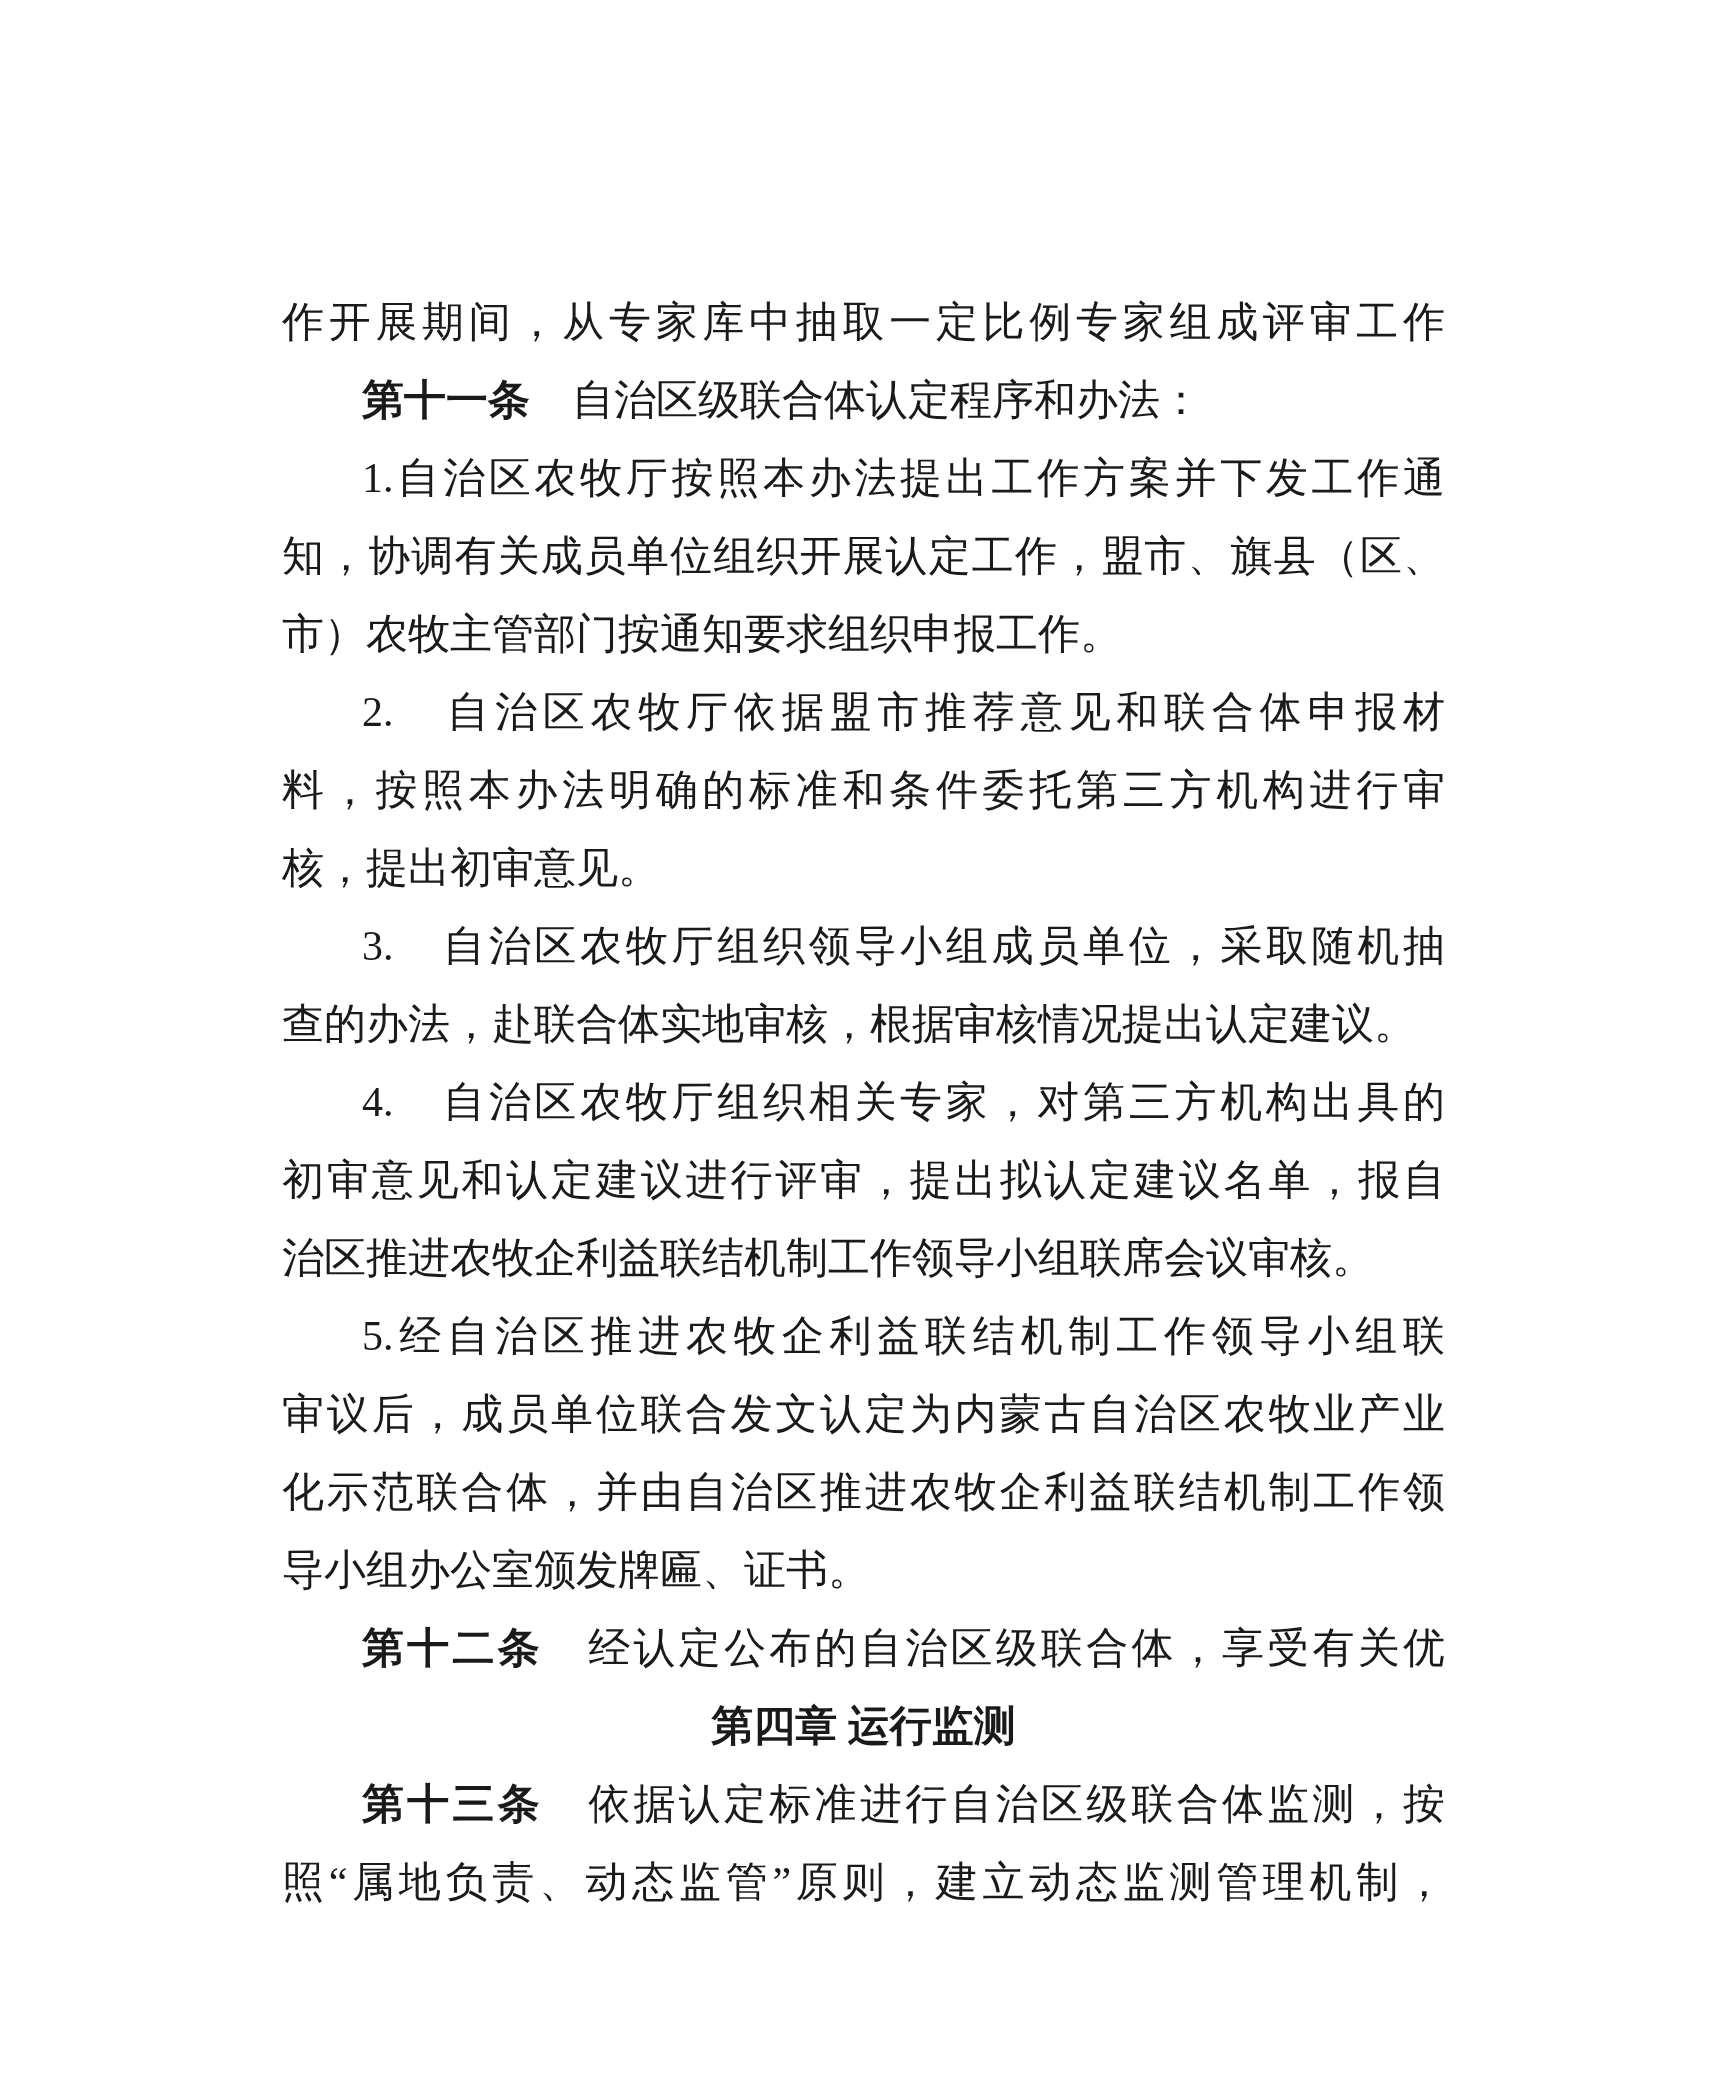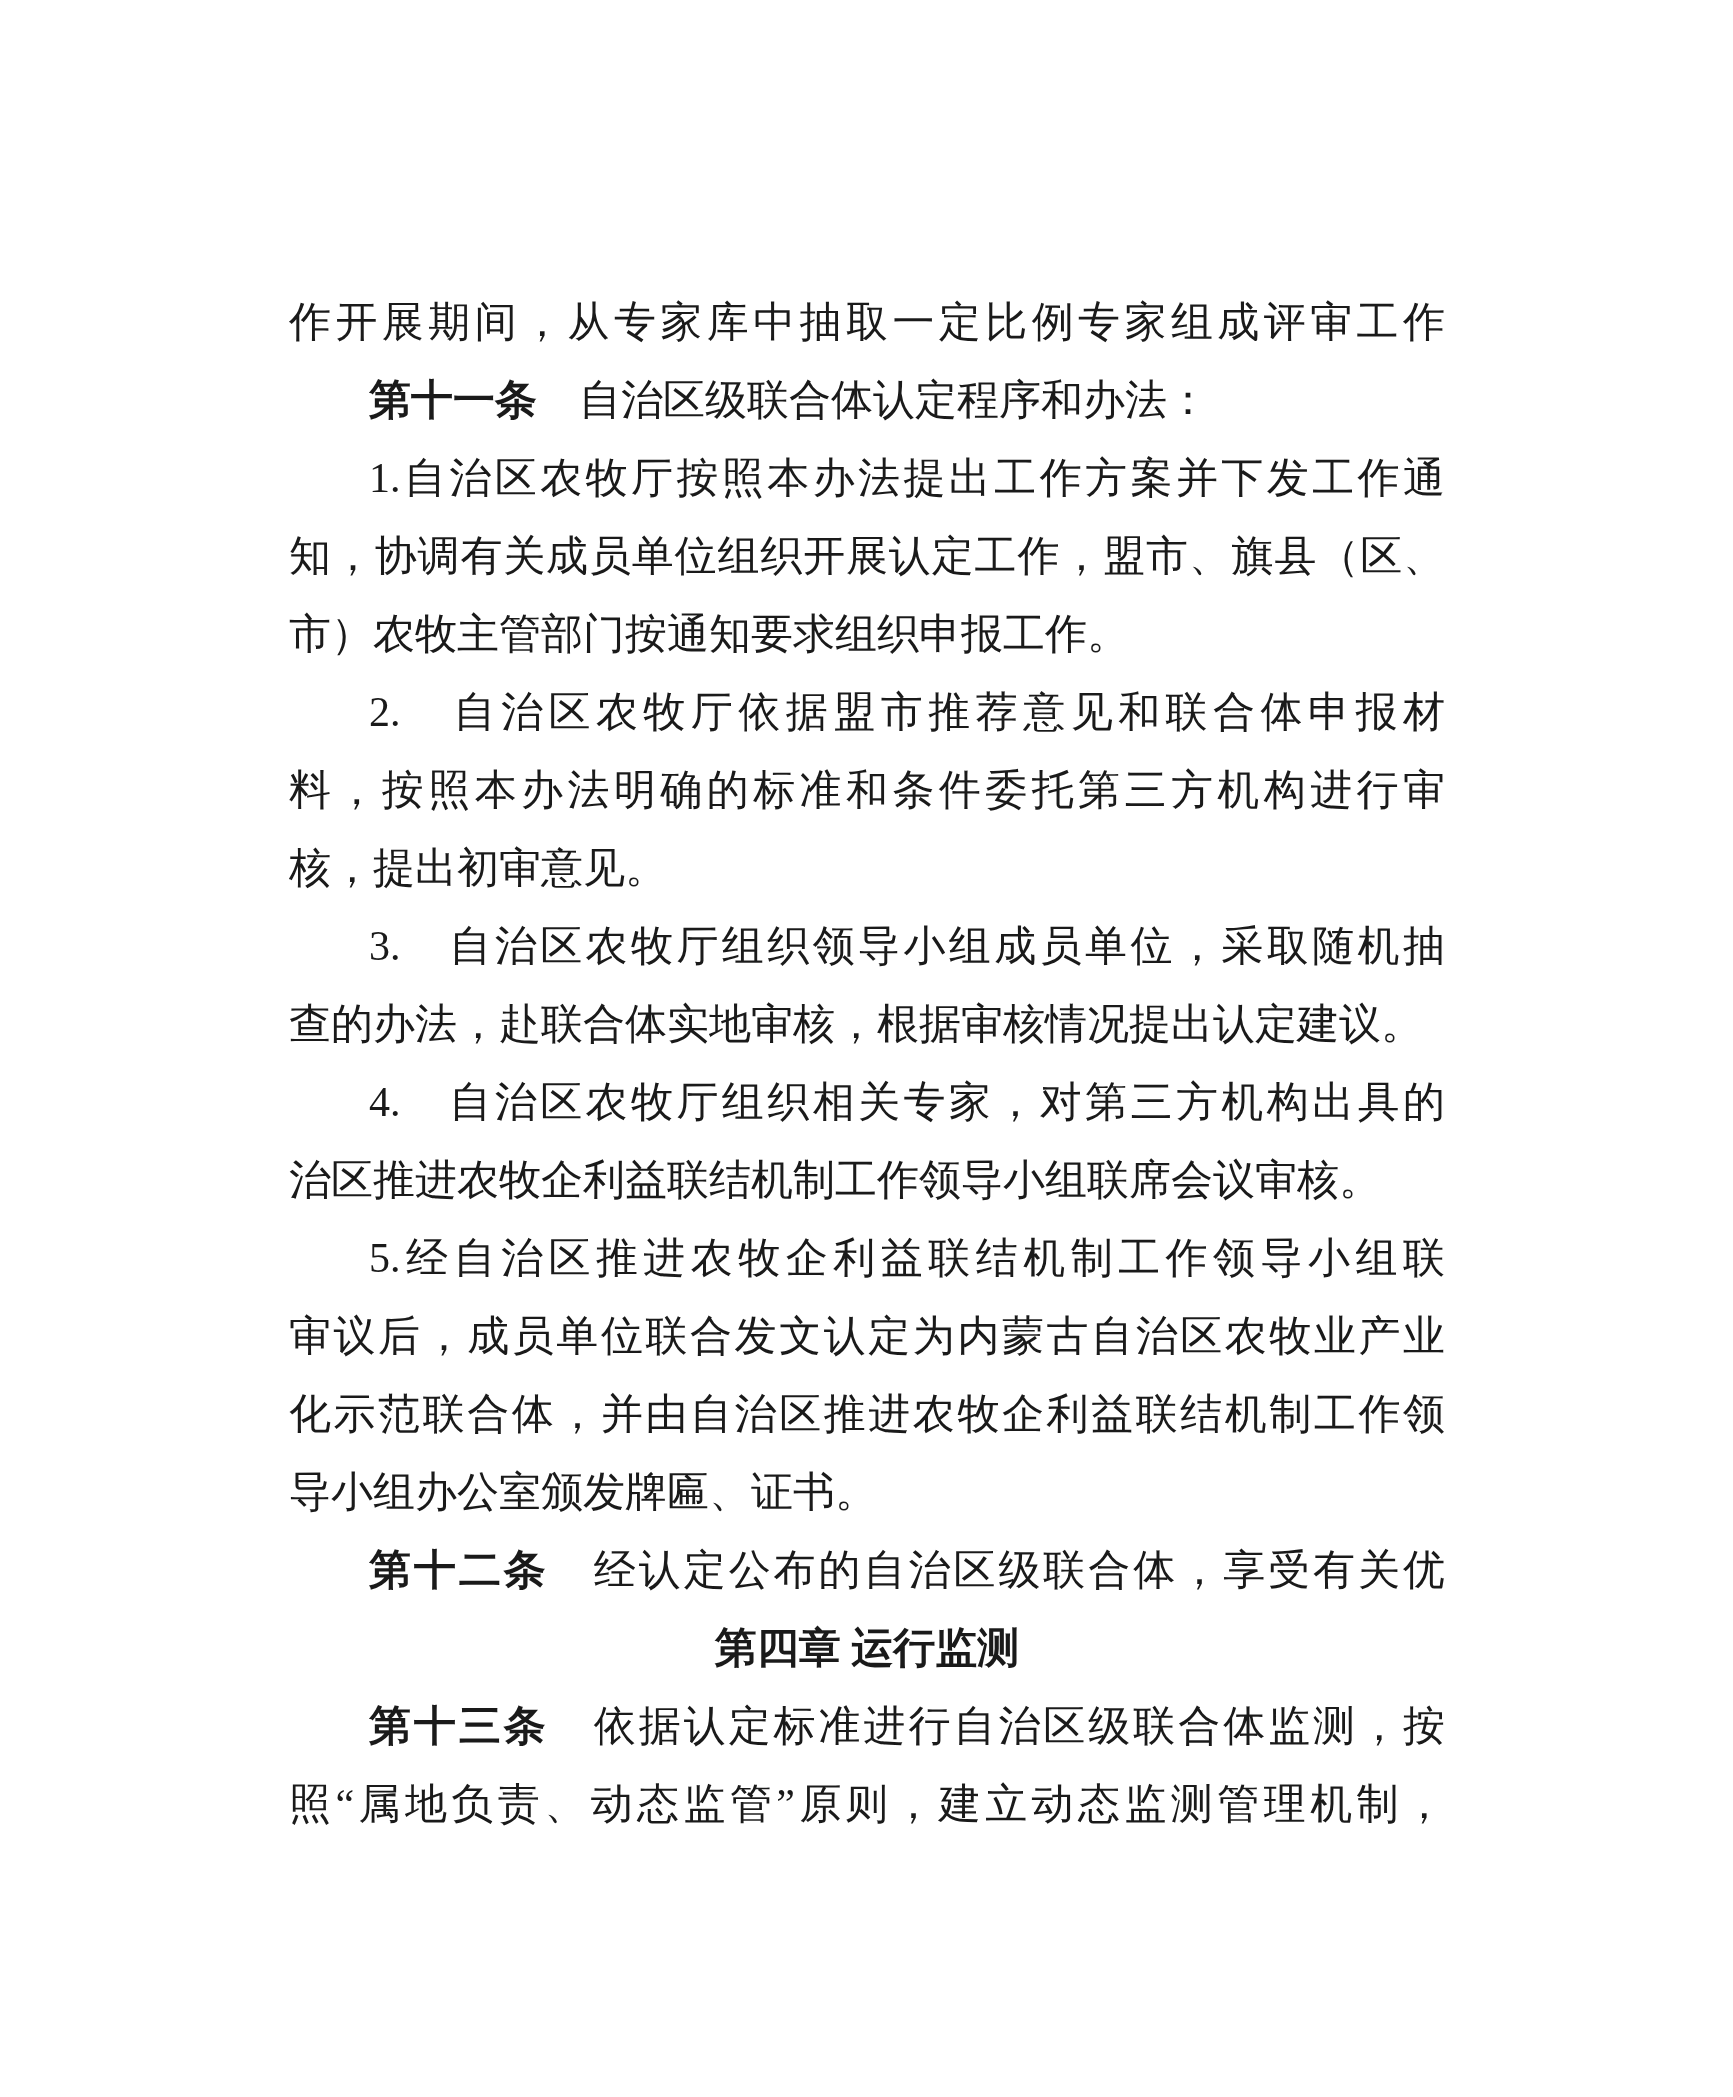--- a/index.html
+++ b/index.html
@@ -21,21 +21,20 @@
     top: 283px;
     width: 1163px;
     color: #1a1a1a;
     font-size: 42px;
     line-height: 78px;
   }
   .line {
     height: 78px;
     text-align: left;
     overflow: visible;
-    margin-left: 7px;
   }
   .line.just {
     text-align: justify;
     text-align-last: justify;
   }
   .line.ind {
     text-indent: 80px;
   }
   .line.center {
     text-align: center;
@@ -60,20 +59,21 @@
       <div class="line ind"><span class="lead">第十一条</span>　<span>自治区级联合体认定程序和办法：</span></div>
       <div class="line just ind"><span>1.自治区农牧厅按照本办法提出工作方案并下发工作通</span></div>
       <div class="line just"><span>知，协调有关成员单位组织开展认定工作，盟市、旗县（区、</span></div>
       <div class="line"><span>市）农牧主管部门按通知要求组织申报工作。</span></div>
       <div class="line just ind"><span>2.　自治区农牧厅依据盟市推荐意见和联合体申报材</span></div>
       <div class="line just"><span>料，按照本办法明确的标准和条件委托第三方机构进行审</span></div>
       <div class="line"><span>核，提出初审意见。</span></div>
       <div class="line just ind"><span>3.　自治区农牧厅组织领导小组成员单位，采取随机抽</span></div>
       <div class="line"><span>查的办法，赴联合体实地审核，根据审核情况提出认定建议。</span></div>
       <div class="line just ind"><span>4.　自治区农牧厅组织相关专家，对第三方机构出具的</span></div>
+      <div class="line just"><span>初审意见和认定建议进行评审，提出拟认定建议名单，报自</span></div>
       <div class="line"><span>治区推进农牧企利益联结机制工作领导小组联席会议审核。</span></div>
       <div class="line just ind"><span>5.经自治区推进农牧企利益联结机制工作领导小组联</span></div>
       <div class="line just"><span>审议后，成员单位联合发文认定为内蒙古自治区农牧业产业</span></div>
       <div class="line just"><span>化示范联合体，并由自治区推进农牧企利益联结机制工作领</span></div>
       <div class="line"><span>导小组办公室颁发牌匾、证书。</span></div>
       <div class="line just ind"><span class="lead">第十二条</span>　<span>经认定公布的自治区级联合体，享受有关优</span></div>
       <div class="line center bold"><span>第四章 运行监测</span></div>
       <div class="line just ind"><span class="lead">第十三条</span>　<span>依据认定标准进行自治区级联合体监测，按</span></div>
       <div class="line just"><span>照“属地负责、动态监管”原则，建立动态监测管理机制，</span></div>
     </div>

